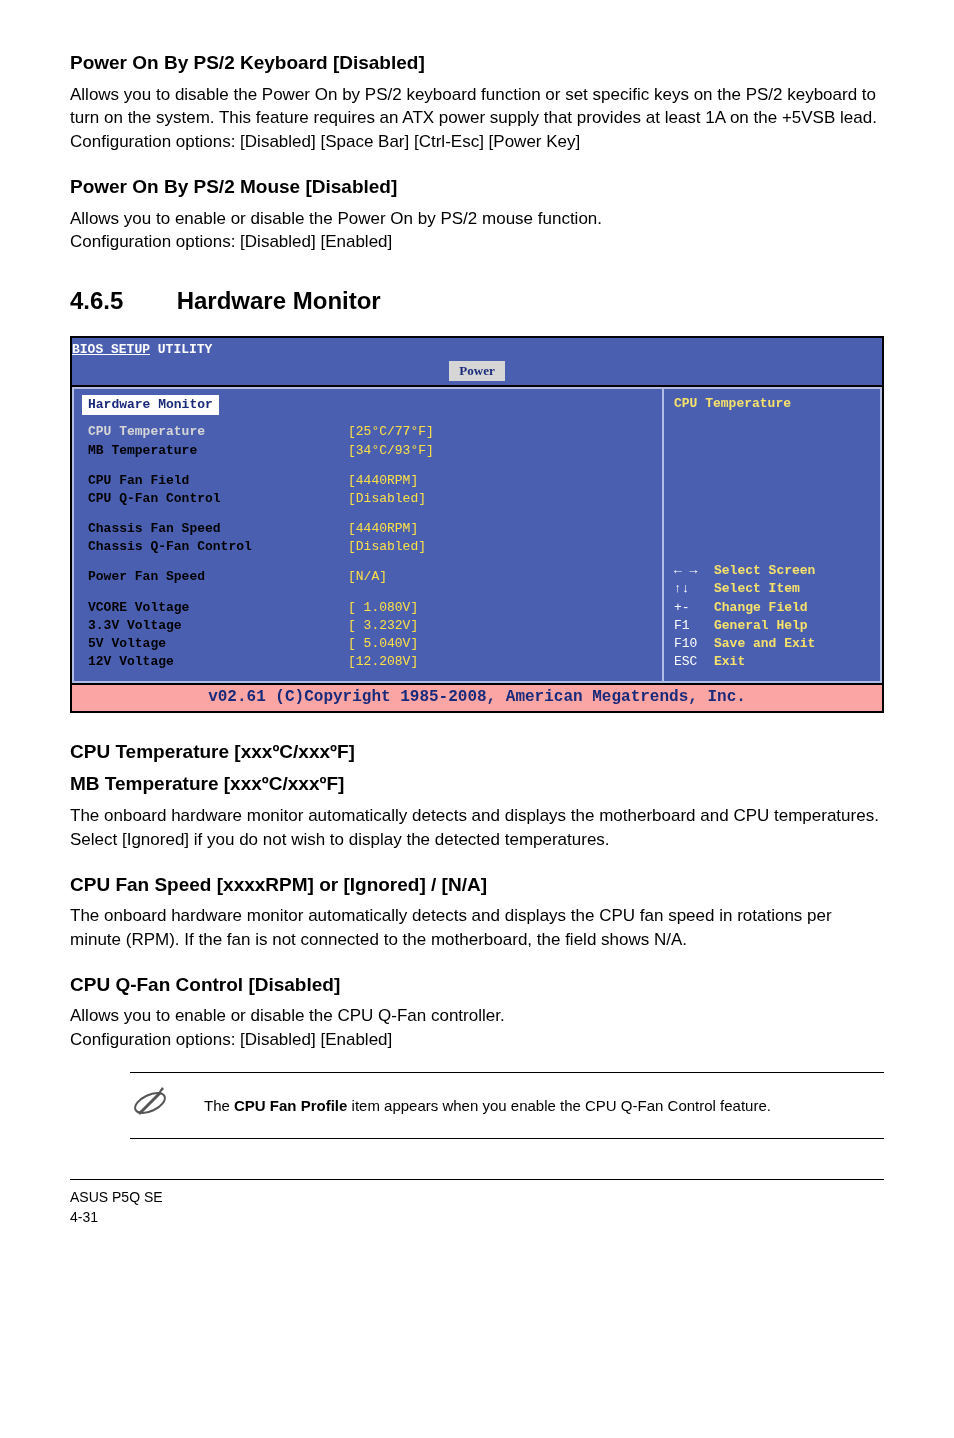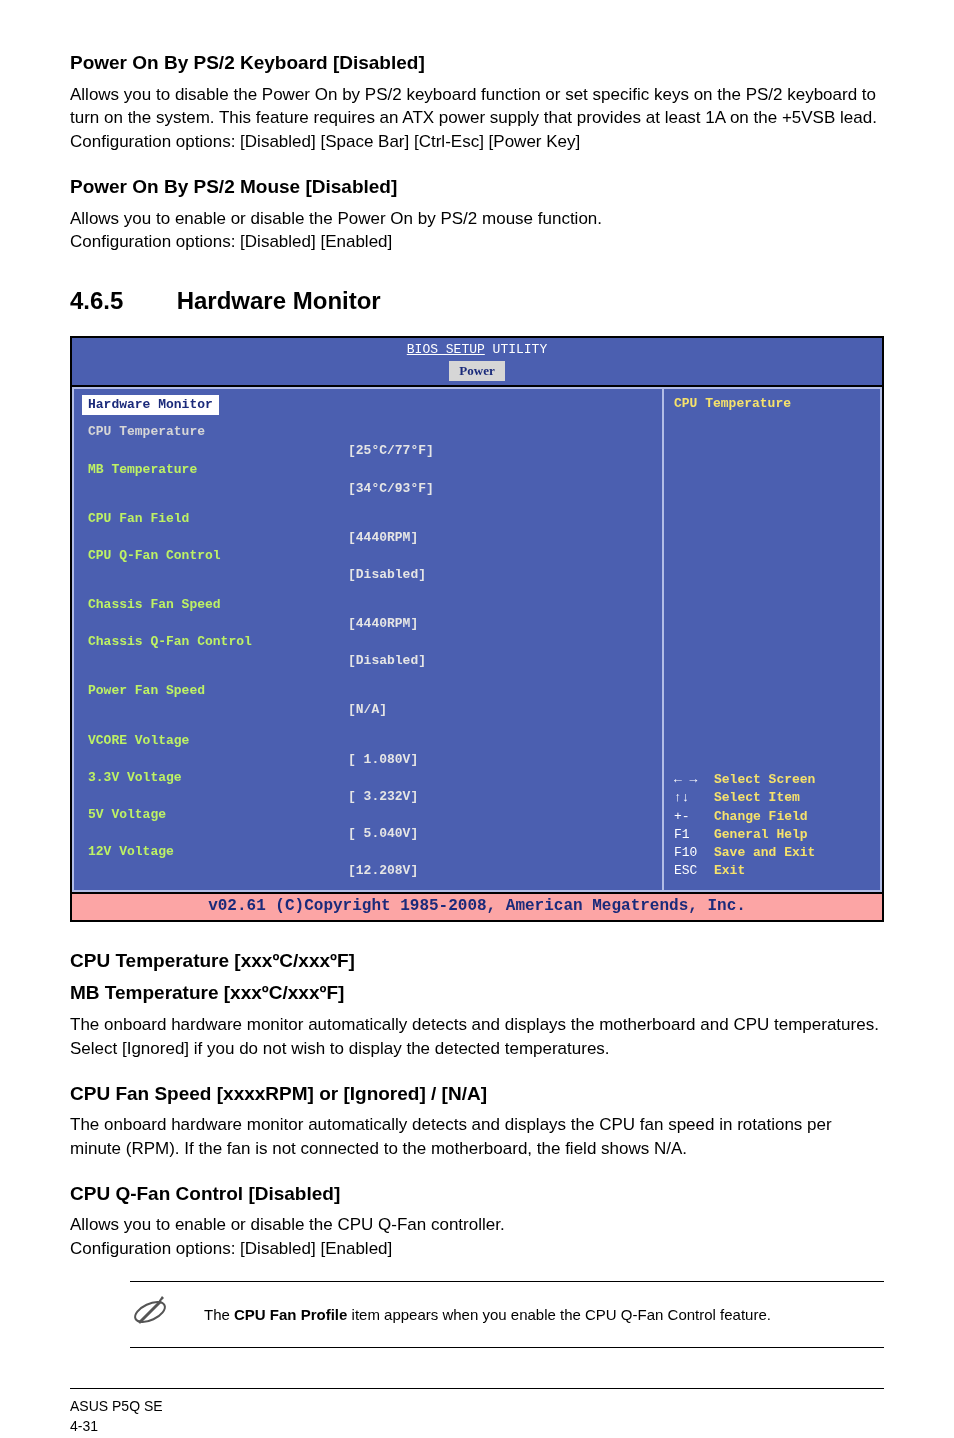--- a/index.html
+++ b/index.html
@@ -22,23 +22,23 @@
   .bios {
     border: 2px solid #000;
     background: #4b5fb0;
     color: #fff;
     font-family: "Courier New", monospace;
     font-size: 13px;
     margin-bottom: 26px;
     position: relative;
   }
   .bios-title {
-    text-align: center;
+    text-align: left;
     padding: 3px 0 0 0;
-    font-weight: normal;
+    font-weight: bold;
   }
   .bios-title .ul { text-decoration: underline; color:#fff; }
   .bios-tabbar {
     text-align: center;
     padding: 2px 0 4px 0;
   }
   .bios-tabbar .tab {
     display: inline-block;
     background: #d6d6d6;
     color: #1a2a7a;
@@ -75,23 +75,23 @@
   .bios-right .keys .row .d { flex:1; color:#f6e26b; font-weight: bold;}
   .bios-left .hdr {
     background: #fff;
     color: #1a2a7a;
     font-weight: bold;
     display: inline-block;
     padding: 1px 6px;
     margin: 0 0 8px -6px;
   }
   .bios-left .row { display: flex; }
-  .bios-left .row .lab { width: 260px; color: #bef264; font-weight: bold;}
+  .bios-left .row .lab { width: 260px; color: #000000; font-weight: bold;}
   .bios-left .row .lab.white { color: #d6d6d6; }
-  .bios-left .row .val { color: #e5e5e5; font-weight: bold; margin-top: 19px;}
+  .bios-left .row .val { color: #fde047; font-weight: normal;}
   .bios-left .gap { height: 12px; }
   .bios-footer {
     text-align: center;
     background: #fca5a5;
     color: #1a2a7a;
     font-weight: bold;
     padding: 1px 0 2px 0;
     font-size: 16px;
   }
 

